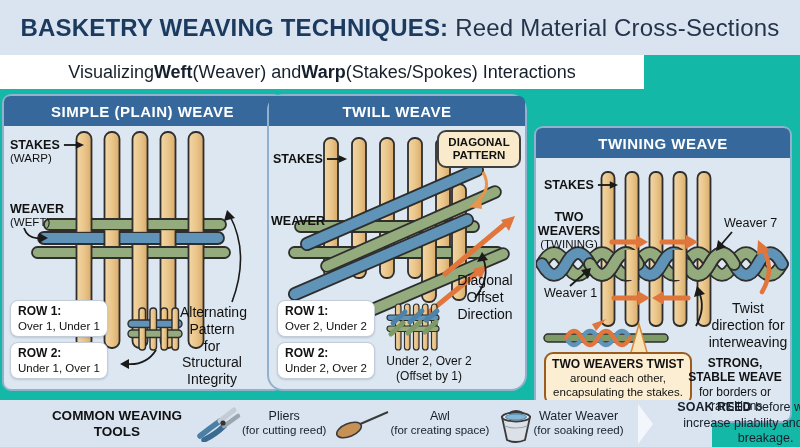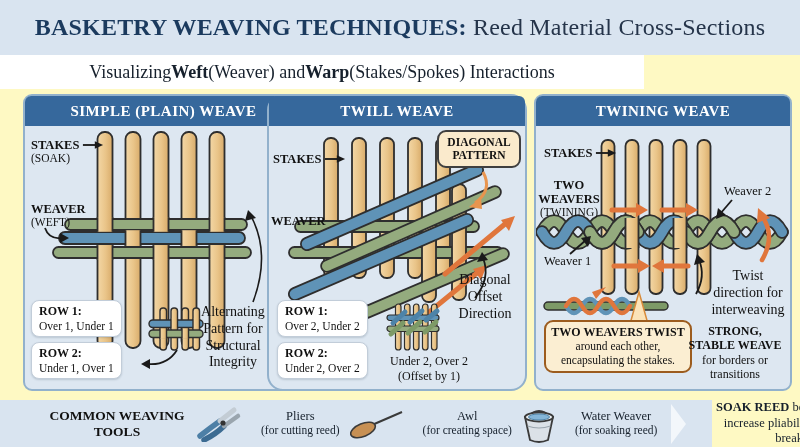--- a/index.html
+++ b/index.html
@@ -1,17 +1,17 @@
 <!DOCTYPE html>
 <html><head>
 <meta charset="utf-8">
 <style>
   html,body{margin:0;padding:0;background:#fff;}
-  .canvas{position:relative;width:800px;height:447px;background:#fef9c3;
-    font-family:Liberation Serif, serif;overflow:hidden;color:#111;}
+  .canvas{position:relative;width:800px;height:447px;background:#14b8a6;
+    font-family:Liberation Sans, sans-serif;overflow:hidden;color:#111;}
   
   .top-band{position:absolute;left:0;top:0;width:800px;height:55px;background:#d9e4f0;
     display:flex;align-items:center;justify-content:center;}
   .main-title{font-size:24px;color:#25344a;letter-spacing:.2px;white-space:nowrap;}
   .main-title b{color:#1b3a5e;font-weight:800;}
   .sub-band{position:absolute;left:0;top:55px;width:644px;height:34px;background:#ffffff;
     display:flex;align-items:center;justify-content:center;font-size:18px;color:#16202c;white-space:nowrap;}
   .sub-band b{font-weight:800;}
   
   .panel{position:absolute;top:94px;height:297px;background:#dde7f1;border:2px solid #92b1cc;
@@ -32,21 +32,21 @@
   .callout .cbold{font-weight:bold;font-size:12px;}
   .callout .crest{font-weight:normal;font-size:11.5px;line-height:1.2;}
   .note{position:absolute;text-align:center;font-size:14px;line-height:1.2;color:#111;}
   .note b{font-size:12px;}
   .caption{position:absolute;font-size:12px;line-height:1.25;text-align:center;color:#111;}
   
   .tools-bar{position:absolute;left:0;top:400px;width:712px;height:47px;background:#d9e4f0;
     display:flex;align-items:center;}
   .tools-heading{margin-left:48px;width:138px;text-align:center;font-weight:800;font-size:13.5px;
     line-height:1.15;color:#111;flex:none;}
-  .tool{display:flex;align-items:center;gap:19px;margin-left:10px;flex:none;}
+  .tool{display:flex;align-items:center;gap:0;margin-left:10px;flex:none;}
   .tool-text{text-align:center;line-height:1.2;}
   .tool-name{font-size:12.5px;color:#16202c;}
   .tool-purpose{font-size:11.5px;color:#16202c;white-space:nowrap;}
   .chevron{margin-left:12px;flex:none;}
   .tip{margin-left:10px;width:200px;text-align:center;font-size:12.5px;line-height:1.25;color:#16202c;flex:none;}
   .tip b{font-weight:800;}
 </style>
 </head>
 <body>
 
@@ -66,21 +66,21 @@
     <div class="main-title"><b>BASKETRY WEAVING TECHNIQUES:</b><span> Reed Material Cross-Sections</span></div>
   </div>
   <div class="sub-band">
       <span>Visualizing </span>
       <b>Weft</b>
       <span> (Weaver) and </span>
       <b>Warp</b>
       <span> (Stakes/Spokes) Interactions</span>
     </div>
 
-  <div class="panel" style="left:23px;width:281px;">
+  <div class="panel" style="left:2px;width:281px;">
     <div class="panel-header">SIMPLE (PLAIN) WEAVE</div>
     <div class="panel-body">
       <svg class="illus" width="243" height="263" viewBox="0 0 243 263">
         <g>
           <rect x="72.5" y="6" width="15" height="216" rx="7" fill="url(#tanG)" stroke="#2e2e2e" stroke-width="1.8"></rect>
           <rect x="100.5" y="6" width="15" height="216" rx="7" fill="url(#tanG)" stroke="#2e2e2e" stroke-width="1.8"></rect>
           <rect x="128.5" y="6" width="15" height="216" rx="7" fill="url(#tanG)" stroke="#2e2e2e" stroke-width="1.8"></rect>
           <rect x="156.5" y="6" width="15" height="216" rx="7" fill="url(#tanG)" stroke="#2e2e2e" stroke-width="1.8"></rect>
           <rect x="184.5" y="6" width="15" height="216" rx="7" fill="url(#tanG)" stroke="#2e2e2e" stroke-width="1.8"></rect>
         </g>
@@ -125,21 +125,21 @@
         </g>
       </svg>
       <div class="lbl" style="left:6px;top:12px;">
         <div class="lblrow">
             <span class="strong">STAKES</span>
           <svg width="22" height="10" viewBox="0 0 24 10">
               <path d="M1 5 H16" stroke="#1a1a1a" stroke-width="2"></path>
               <polygon points="23,5 14,1 14,9" fill="#1a1a1a"></polygon>
             </svg>
         </div>
-        <div>(SOAK)</div>
+        <div>(WARP)</div>
       </div>
       <div class="lbl" style="left:6px;top:76px;">
         <div class="strong">WEAVER</div>
         <div>(WEFT)</div>
       </div>
       <div class="rowbox" style="left:6px;top:174px;">
         <b>ROW 1:</b><br>
         <span>Over 1, Under 1</span>
       </div>
       <div class="rowbox" style="left:6px;top:216px;">
@@ -246,21 +246,21 @@
         <path d="M6 32 L18 21 M23 31 L35 20 M40 30 L51 20" stroke="#7d9a67" stroke-width="5" stroke-linecap="round" fill="none"></path>
       </svg>
       <div class="caption" style="left:108px;top:228px;width:104px;">
         <div>Under 2, Over 2</div>
         <div>(Offset by 1)</div>
       </div>
       <div class="note" style="right:2px;top:146px;width:76px;">Diagonal Offset Direction</div>
     </div>
   </div>
 
-  <div class="panel" style="left:534px;width:258px;">
+  <div class="panel" style="left:534px;width:258px;margin-top:32px;">
     <div class="panel-header">TWINING WEAVE</div>
     <div class="panel-body">
       <svg class="illus" width="254" height="263" viewBox="0 0 254 263">
         <g>
           <rect x="65.5" y="14" width="13" height="154" rx="6" fill="url(#tanG)" stroke="#2e2e2e" stroke-width="1.8"></rect>
           <rect x="89.5" y="14" width="13" height="154" rx="6" fill="url(#tanG)" stroke="#2e2e2e" stroke-width="1.8"></rect>
           <rect x="113.5" y="14" width="13" height="154" rx="6" fill="url(#tanG)" stroke="#2e2e2e" stroke-width="1.8"></rect>
           <rect x="137.5" y="14" width="13" height="154" rx="6" fill="url(#tanG)" stroke="#2e2e2e" stroke-width="1.8"></rect>
           <rect x="161.5" y="14" width="13" height="154" rx="6" fill="url(#tanG)" stroke="#2e2e2e" stroke-width="1.8"></rect>
         </g>
@@ -321,21 +321,21 @@
               <path d="M1 5 H16" stroke="#1a1a1a" stroke-width="2"></path>
               <polygon points="23,5 14,1 14,9" fill="#1a1a1a"></polygon>
             </svg>
         </div>
       </div>
       <div class="lbl" style="left:0px;top:52px;width:66px;text-align:center;">
         <div class="strong">TWO</div>
         <div class="strong">WEAVERS</div>
         <div>(TWINING)</div>
       </div>
-      <div class="lbl" style="left:188px;top:58px;font-size:12.5px;">Weaver 2</div>
+      <div class="lbl" style="left:188px;top:58px;font-size:12.5px;">Weaver 7</div>
       <div class="lbl" style="left:8px;top:128px;font-size:12.5px;">Weaver 1</div>
       <div class="note" style="right:2px;top:142px;width:80px;">Twist direction for interweaving</div>
       <div class="callout brown" style="left:8px;top:194px;width:134px;">
         <div class="cbold">TWO WEAVERS TWIST</div>
         <div class="crest">around each other, encapsulating the stakes.</div>
       </div>
       <div class="note" style="left:148px;top:198px;width:102px;font-size:12px;">
         <b>STRONG, STABLE WEAVE</b><span> for borders or transitions</span>
       </div>
     </div>

